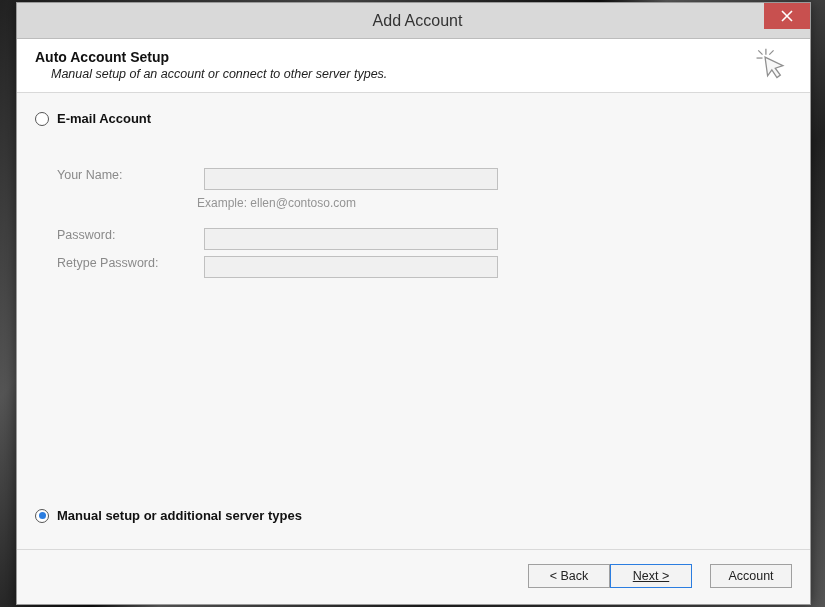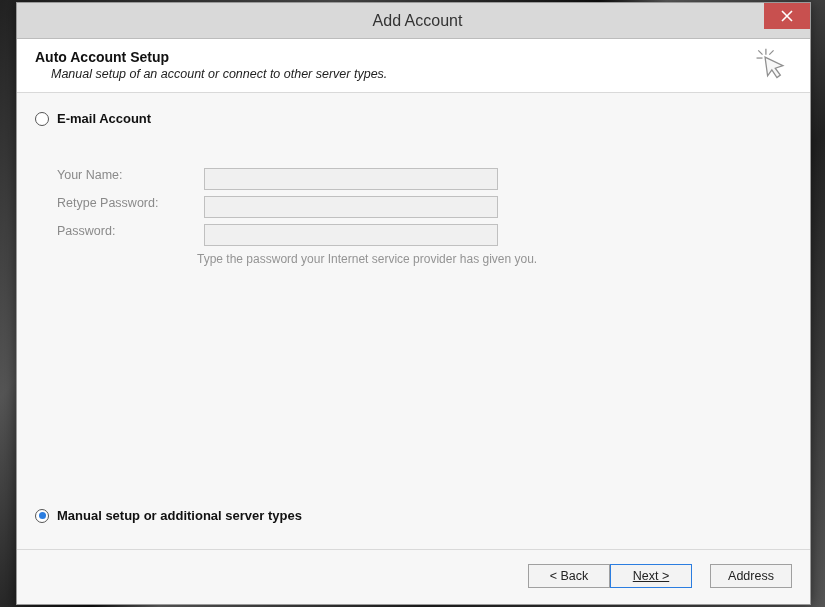--- a/index.html
+++ b/index.html
@@ -209,41 +209,41 @@
       <span class="radio-label">E-mail Account</span>
     </div>
 
     <div class="form-area">
 
       <div class="form-row">
         <span class="form-label">Your Name:</span>
         <input class="form-input" type="text" disabled="" value="" style="">
       </div>
 
+      <div class="form-hint">Example: ellen@contoso.com</div>
+
+      <div class="form-row">
+        <span class="form-label">Password:</span>
+        <input class="form-input" type="password" disabled="" value="" style="">
+      </div>
 
       <div class="form-row">
         <span class="form-label">Retype Password:</span>
         <input class="form-input" type="password" disabled="" value="" style="">
       </div>
 
-      <div class="form-row">
-        <span class="form-label">Password:</span>
-        <input class="form-input" type="password" disabled="" value="" style="">
-      </div>
-      <div class="form-hint tight">Type the password your Internet service provider has given you.</div>
-
     </div>
 
     <div class="radio-row bottom">
       <span class="radio selected"></span>
       <span class="radio-label">Manual setup or additional server types</span>
     </div>
 
   </div>
 
   <div class="footer">
     <button class="btn">&lt; Back</button>
     <button class="btn primary">Next &gt;</button>
     <span class="spacer"></span>
-    <button class="btn">Address</button>
+    <button class="btn">Account</button>
   </div>
 
 </div>
 
 </body></html>

